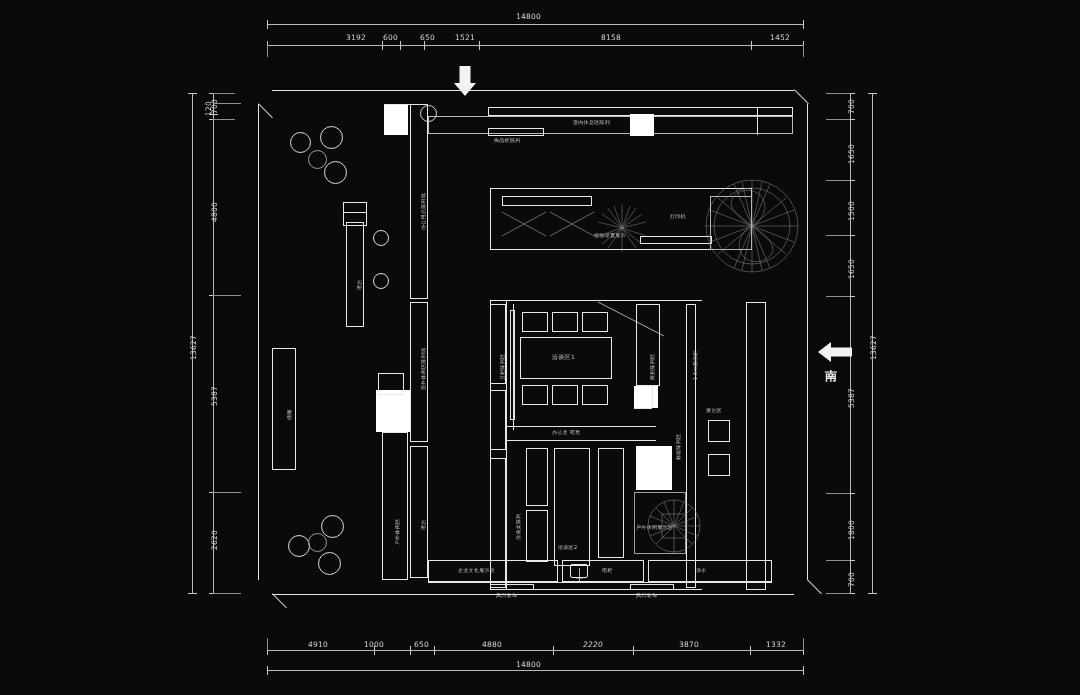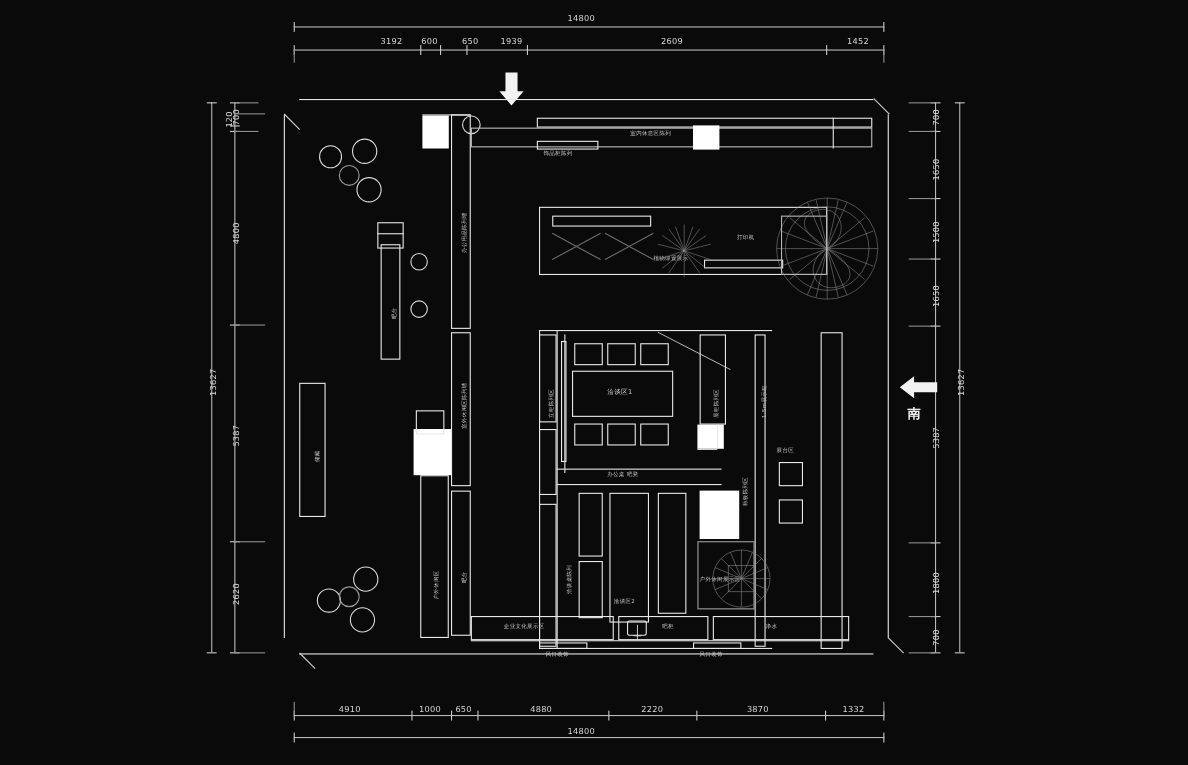--- a/index.html
+++ b/index.html
@@ -53,43 +53,43 @@
     <div class="tick tickv" style="left:267px;top:41px;"></div>
     <div class="tick tickv" style="left:382px;top:41px;"></div>
     <div class="tick tickv" style="left:400px;top:41px;"></div>
     <div class="tick tickv" style="left:424px;top:41px;"></div>
     <div class="tick tickv" style="left:479px;top:41px;"></div>
     <div class="tick tickv" style="left:751px;top:41px;"></div>
     <div class="tick tickv" style="left:803px;top:41px;"></div>
     <div class="dimtxt" style="left:313px;top:34px;margin-left:33px;">3192</div>
     <div class="dimtxt" style="left:383px;top:34px;">600</div>
     <div class="dimtxt" style="left:420px;top:34px;">650</div>
-    <div class="dimtxt" style="left:455px;top:34px;">1939</div>
-    <div class="dimtxt" style="left:601px;top:34px;">2609</div>
+    <div class="dimtxt" style="left:455px;top:34px;">1521</div>
+    <div class="dimtxt" style="left:601px;top:34px;">8158</div>
     <div class="dimtxt" style="left:770px;top:34px;">1452</div>
 
     <div class="linev dim-grey" style="left:267px;top:45px;height:12px;"></div>
     <div class="linev dim-grey" style="left:803px;top:45px;height:12px;"></div>
   </div>
 
   <div class="abs">
     <div class="dimline dimh" style="left:267px;top:650px;width:537px;"></div>
     <div class="tick tickv" style="left:267px;top:646px;"></div>
     <div class="tick tickv" style="left:374px;top:646px;"></div>
     <div class="tick tickv" style="left:410px;top:646px;"></div>
     <div class="tick tickv" style="left:434px;top:646px;"></div>
     <div class="tick tickv" style="left:553px;top:646px;"></div>
     <div class="tick tickv" style="left:633px;top:646px;"></div>
     <div class="tick tickv" style="left:750px;top:646px;"></div>
     <div class="tick tickv" style="left:803px;top:646px;"></div>
     <div class="dimtxt" style="left:308px;top:641px;">4910</div>
-    <div class="dimtxt" style="left:381px;top:641px;">1000</div>
+    <div class="dimtxt" style="left:364px;top:641px;">1000</div>
     <div class="dimtxt" style="left:414px;top:641px;">650</div>
     <div class="dimtxt" style="left:482px;top:641px;">4880</div>
-    <div class="dimtxt" style="left:583px;top:641px;">2220</div>
+    <div class="dimtxt" style="left:583px;top:641px;font-style:italic;">2220</div>
     <div class="dimtxt" style="left:679px;top:641px;">3870</div>
     <div class="dimtxt" style="left:766px;top:641px;">1332</div>
 
     <div class="dimline dimh" style="left:267px;top:670px;width:537px;"></div>
     <div class="tick tickv" style="left:267px;top:666px;"></div>
     <div class="tick tickv" style="left:803px;top:666px;"></div>
     <div class="dimtxt" style="left:516px;top:661px;">14800</div>
 
     <div class="linev dim-grey" style="left:267px;top:638px;height:12px;"></div>
     <div class="linev dim-grey" style="left:803px;top:638px;height:12px;"></div>

